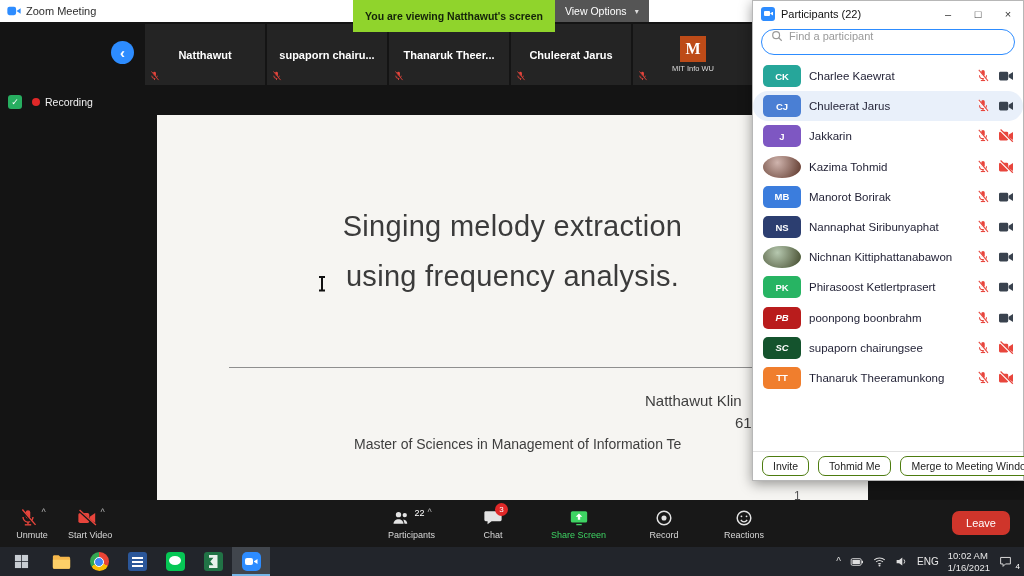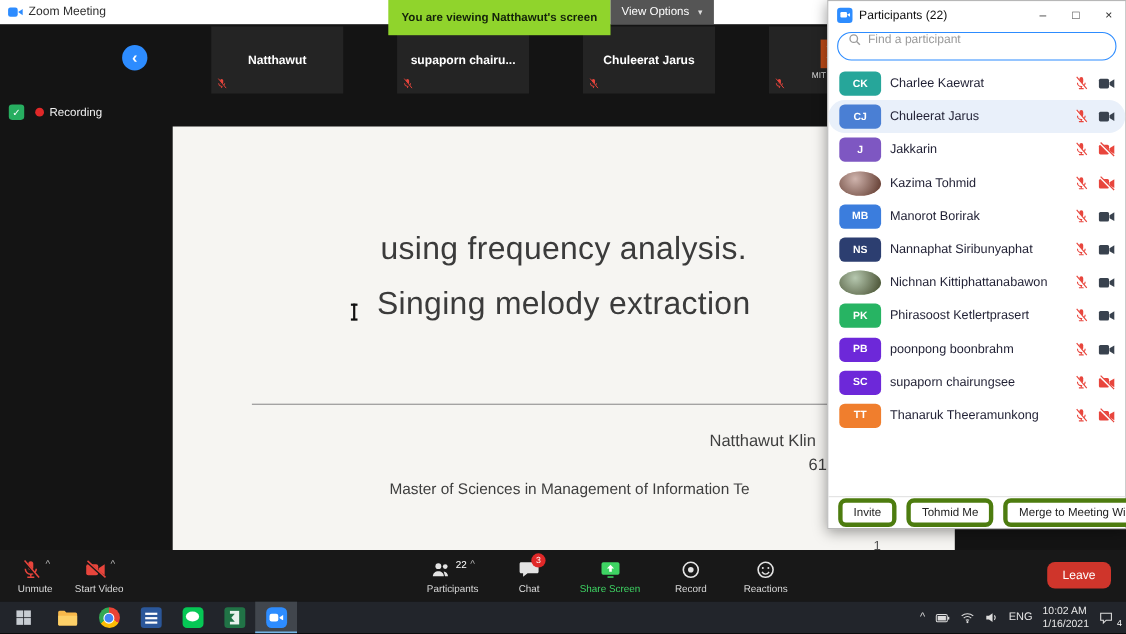--- a/index.html
+++ b/index.html
@@ -12,21 +12,21 @@
   .tb-left{display:flex;align-items:center;gap:5px;padding-left:7px;font-size:11px;color:#2d2d2d;}
   .banner-wrap{position:absolute;left:353px;top:0;height:22px;display:flex;font-size:10.5px;}
   .banner{background:#90d42c;color:#14230a;display:flex;align-items:center;padding:16px 12px;font-weight:bold;white-space:nowrap;}
   .view-options{background:#555;color:#fff;display:flex;align-items:center;gap:8px;padding:0 10px;white-space:nowrap;}
   .view-options .vcaret{font-size:8px;color:#ddd;}
 
   
   .main{position:absolute;top:22px;left:0;right:0;bottom:29px;background:#141414;}
   .back-btn{position:absolute;left:111px;top:19px;width:23px;height:23px;border-radius:50%;background:#2d8cff;color:#fff;display:flex;align-items:center;justify-content:center;font-size:15px;font-weight:bold;z-index:2;}
   .video-strip{position:absolute;left:145px;top:2px;display:flex;gap:2px;height:61px;}
-  .v-tile{position:relative;width:120px;background:#242424;display:flex;align-items:center;justify-content:center;margin-left:47px;}
+  .v-tile{position:relative;width:120px;background:#242424;display:flex;align-items:center;justify-content:center;}
   .tile-name{color:#fff;font-size:11px;font-weight:bold;white-space:nowrap;overflow:hidden;max-width:112px;}
   .tile-mic{position:absolute;left:4px;bottom:3px;}
   .tile-logo{display:none;flex-direction:column;align-items:center;}
   .has-logo .tile-logo{display:flex;}
   .logo-sq{width:26px;height:26px;background:#bd4b18;color:#fff;font-family:"Liberation Serif",serif;font-weight:bold;font-size:16px;display:flex;align-items:center;justify-content:center;}
   .logo-cap{font-size:7.5px;color:#ddd;margin-top:2px;white-space:nowrap;}
 
   .status-row{position:absolute;left:8px;top:73px;display:flex;align-items:center;gap:10px;}
   .secure-ico{width:14px;height:14px;border-radius:3px;background:#27ae60;color:#fff;font-size:9px;display:flex;align-items:center;justify-content:center;}
   .rec{display:flex;align-items:center;gap:5px;color:#f0f0f0;font-size:10.5px;}
@@ -40,21 +40,21 @@
   .author-l2{position:absolute;left:578px;top:299px;font-size:15px;white-space:nowrap;}
   .author-l3{position:absolute;left:197px;top:321px;font-size:14px;white-space:nowrap;}
   .page-num{position:absolute;left:637px;top:374px;font-size:12px;color:#555;}
   .cursor-ibeam{position:absolute;left:160px;top:160px;width:9px;height:17px;}
   .cursor-ibeam::before{content:"";position:absolute;left:4px;top:1px;bottom:1px;width:1.5px;background:#111;}
   .cursor-ibeam::after{content:"";position:absolute;left:1.5px;right:1.5px;top:1px;height:1.5px;background:#111;box-shadow:0 13.5px 0 #111;}
 
   
   .mtoolbar{position:absolute;left:0;right:0;bottom:0;height:47px;background:#181818;display:flex;align-items:center;}
   .tb-group-left{display:flex;gap:14px;padding-left:10px;}
-  .tb-center{position:absolute;left:388px;display:flex;gap:24px;}
+  .tb-center{position:absolute;left:388px;display:flex;gap:36px;}
   .tbtn{position:relative;display:flex;flex-direction:column;align-items:center;min-width:44px;}
   .ticon-row{display:flex;align-items:flex-start;gap:3px;height:21px;}
   .tlabel{font-size:9px;color:#d8d8d8;margin-top:1px;white-space:nowrap;}
   .tlabel.green{color:#3ed463;}
   .tcaret{color:#b5b5b5;font-size:9px;line-height:9px;}
   .count-sup{color:#fff;font-size:9px;line-height:10px;}
   .chat-wrap{position:relative;}
   .chat-badge{position:absolute;top:-5px;right:-5px;background:#e02828;color:#fff;border-radius:50%;width:13px;height:13px;font-size:8px;display:flex;align-items:center;justify-content:center;}
   .leave-btn{position:absolute;right:14px;top:11px;background:#cf352b;color:#fff;font-size:11px;padding:6px 14px;border-radius:7px;border:none;font-family:inherit;}
 
@@ -82,21 +82,21 @@
   .av-art{display:none;}
   .line-art .av-art{display:block;}
   .p-name{flex:1;font-size:11.5px;color:#1f1f33;white-space:nowrap;overflow:hidden;}
   .p-row svg{flex:none;}
   .cam-ico .cb,.cam-ico .cl{fill:#39424e;}
   .cam-ico .cs-case,.cam-ico .cs{display:none;}
   .v-off .cam-ico .cb,.v-off .cam-ico .cl{fill:#e8453c;}
   .v-off .cam-ico .cs-case{display:block;stroke:#fff;stroke-width:2.4;}
   .v-off .cam-ico .cs{display:block;stroke:#e8453c;stroke-width:1.3;}
   .pfooter{border-top:1px solid #e2e2e2;height:29px;display:flex;align-items:center;gap:9px;padding:0 9px;flex:none;}
-  .pf-btn{background:#fff;border:4px solid #4d7c0f;border-radius:7px;font-size:10.5px;color:#222;padding:3px 10px;font-family:inherit;white-space:nowrap;}
+  .pf-btn{background:#fff;border:1px solid #4d7c0f;border-radius:7px;font-size:10.5px;color:#222;padding:3px 10px;font-family:inherit;white-space:nowrap;}
   .pf-btn.merge{margin-left:auto;}
 
   
   .taskbar{position:absolute;left:0;right:0;bottom:0;height:29px;background:#22252b;display:flex;align-items:stretch;z-index:40;color:#e8e8e8;}
   .tb-start{width:42px;display:flex;align-items:center;justify-content:center;}
   .tb-app{width:38px;display:flex;align-items:center;justify-content:center;position:relative;}
   .tb-app.active{background:#41464d;box-shadow:inset 0 -2px 0 #75b6e7;}
   .ic{width:19px;height:19px;border-radius:3px;position:relative;}
   .ic-chrome{border-radius:50%;background:conic-gradient(#ea4335 0 33%,#fbbc05 33% 66%,#34a853 66% 100%);}
   .ic-chrome::after{content:"";position:absolute;inset:4.5px;background:#4285f4;border:1.8px solid #fff;border-radius:50%;}
@@ -157,61 +157,72 @@
 
     <svg class="tile-mic" viewBox="0 0 14 14" width="11" height="11">
       <rect x="5.2" y="1" width="3.6" height="6" rx="1.8" fill="#e8453c"></rect>
       <path d="M3.5 6a3.5 3.5 0 0 0 7 0" fill="none" stroke="#e8453c" stroke-width="1.1"></path>
       <line x1="7" y1="9.5" x2="7" y2="11.5" stroke="#e8453c" stroke-width="1.1"></line>
       <line x1="2.5" y1="1" x2="11.5" y2="12" stroke="#242424" stroke-width="1.8"></line>
       <line x1="3.2" y1="0.6" x2="12.2" y2="11.6" stroke="#e8453c" stroke-width="1.1"></line>
     </svg>
   </div>
 
-
   <div class="v-tile">
-    <div class="tile-name">Chuleerat Jarus</div>
+    <div class="tile-name">Thanaruk Theer...</div>
 
     <svg class="tile-mic" viewBox="0 0 14 14" width="11" height="11">
       <rect x="5.2" y="1" width="3.6" height="6" rx="1.8" fill="#e8453c"></rect>
       <path d="M3.5 6a3.5 3.5 0 0 0 7 0" fill="none" stroke="#e8453c" stroke-width="1.1"></path>
       <line x1="7" y1="9.5" x2="7" y2="11.5" stroke="#e8453c" stroke-width="1.1"></line>
       <line x1="2.5" y1="1" x2="11.5" y2="12" stroke="#242424" stroke-width="1.8"></line>
       <line x1="3.2" y1="0.6" x2="12.2" y2="11.6" stroke="#e8453c" stroke-width="1.1"></line>
     </svg>
   </div>
 
-  <div class="v-tile has-logo">
-
-    <div class="tile-logo">
-      <div class="logo-sq">M</div>
-      <div class="logo-cap">MIT Info WU</div>
-    </div>
+  <div class="v-tile">
+    <div class="tile-name">Chuleerat Jarus</div>
+
     <svg class="tile-mic" viewBox="0 0 14 14" width="11" height="11">
       <rect x="5.2" y="1" width="3.6" height="6" rx="1.8" fill="#e8453c"></rect>
       <path d="M3.5 6a3.5 3.5 0 0 0 7 0" fill="none" stroke="#e8453c" stroke-width="1.1"></path>
       <line x1="7" y1="9.5" x2="7" y2="11.5" stroke="#e8453c" stroke-width="1.1"></line>
       <line x1="2.5" y1="1" x2="11.5" y2="12" stroke="#242424" stroke-width="1.8"></line>
       <line x1="3.2" y1="0.6" x2="12.2" y2="11.6" stroke="#e8453c" stroke-width="1.1"></line>
     </svg>
   </div>
+
+  <div class="v-tile has-logo">
+
+    <div class="tile-logo">
+      <div class="logo-sq">M</div>
+      <div class="logo-cap">MIT Info WU</div>
+    </div>
+    <svg class="tile-mic" viewBox="0 0 14 14" width="11" height="11">
+      <rect x="5.2" y="1" width="3.6" height="6" rx="1.8" fill="#e8453c"></rect>
+      <path d="M3.5 6a3.5 3.5 0 0 0 7 0" fill="none" stroke="#e8453c" stroke-width="1.1"></path>
+      <line x1="7" y1="9.5" x2="7" y2="11.5" stroke="#e8453c" stroke-width="1.1"></line>
+      <line x1="2.5" y1="1" x2="11.5" y2="12" stroke="#242424" stroke-width="1.8"></line>
+      <line x1="3.2" y1="0.6" x2="12.2" y2="11.6" stroke="#e8453c" stroke-width="1.1"></line>
+    </svg>
+  </div>
 </div>
 
     <div class="status-row">
       <span class="secure-ico">✓</span>
       <span class="rec">
         <span class="rec-dot"></span>
         <span>Recording</span>
       </span>
     </div>
 
     <div class="slide">
       <div class="slide-title">
+        <div>Singing melody extraction</div>
         <div>using frequency analysis.</div>
-        <div>Singing melody extraction</div>
       </div>
       <div class="cursor-ibeam"></div>
       <div class="divider"></div>
       <div class="author-l1">Natthawut Klin</div>
       <div class="author-l2">61</div>
       <div class="author-l3">Master of Sciences in Management of Information Te</div>
       <div class="page-num">1</div>
     </div>
 
     <div class="mtoolbar">
@@ -496,21 +507,21 @@
     </svg>
     <svg class="cam-ico" viewBox="0 0 18 16" width="16" height="14">
       <rect class="cb" x="1" y="3" width="10.5" height="10" rx="1.6"></rect>
       <path class="cl" d="M12 6.5 L17 3.5 v9 l-5-3"></path>
       <line class="cs-case" x1="2" y1="1" x2="16" y2="15"></line>
       <line class="cs" x1="2.8" y1="0.6" x2="16.8" y2="14.6"></line>
     </svg>
   </div>
 
   <div class="p-row">
-    <div class="avatar" style="background: #6d28d9;">
+    <div class="avatar" style="background: #b91c1c; font-style: italic;">
       <span class="av-txt">PB</span>
 
     </div>
     <div class="p-name">poonpong boonbrahm</div>
     <svg class="mic-ico" viewBox="0 0 16 16" width="14" height="14">
       <rect x="6" y="1.2" width="4" height="7" rx="2" fill="#e8453c"></rect>
       <path d="M4 7a4 4 0 0 0 8 0" fill="none" stroke="#e8453c" stroke-width="1.2"></path>
       <line x1="8" y1="11" x2="8" y2="13" stroke="#e8453c" stroke-width="1.2"></line>
       <line x1="5.5" y1="13.2" x2="10.5" y2="13.2" stroke="#e8453c" stroke-width="1.2"></line>
       <line x1="2.5" y1="1.5" x2="13" y2="14" stroke="#fff" stroke-width="2.2"></line>
@@ -519,21 +530,21 @@
     <svg class="cam-ico" viewBox="0 0 18 16" width="16" height="14">
       <rect class="cb" x="1" y="3" width="10.5" height="10" rx="1.6"></rect>
       <path class="cl" d="M12 6.5 L17 3.5 v9 l-5-3"></path>
       <line class="cs-case" x1="2" y1="1" x2="16" y2="15"></line>
       <line class="cs" x1="2.8" y1="0.6" x2="16.8" y2="14.6"></line>
     </svg>
   </div>
 
 
   <div class="p-row v-off">
-    <div class="avatar" style="background: #6d28d9;">
+    <div class="avatar" style="background: #14532d; font-style: italic;">
       <span class="av-txt">SC</span>
 
     </div>
     <div class="p-name">supaporn chairungsee</div>
     <svg class="mic-ico" viewBox="0 0 16 16" width="14" height="14">
       <rect x="6" y="1.2" width="4" height="7" rx="2" fill="#e8453c"></rect>
       <path d="M4 7a4 4 0 0 0 8 0" fill="none" stroke="#e8453c" stroke-width="1.2"></path>
       <line x1="8" y1="11" x2="8" y2="13" stroke="#e8453c" stroke-width="1.2"></line>
       <line x1="5.5" y1="13.2" x2="10.5" y2="13.2" stroke="#e8453c" stroke-width="1.2"></line>
       <line x1="2.5" y1="1.5" x2="13" y2="14" stroke="#fff" stroke-width="2.2"></line>

